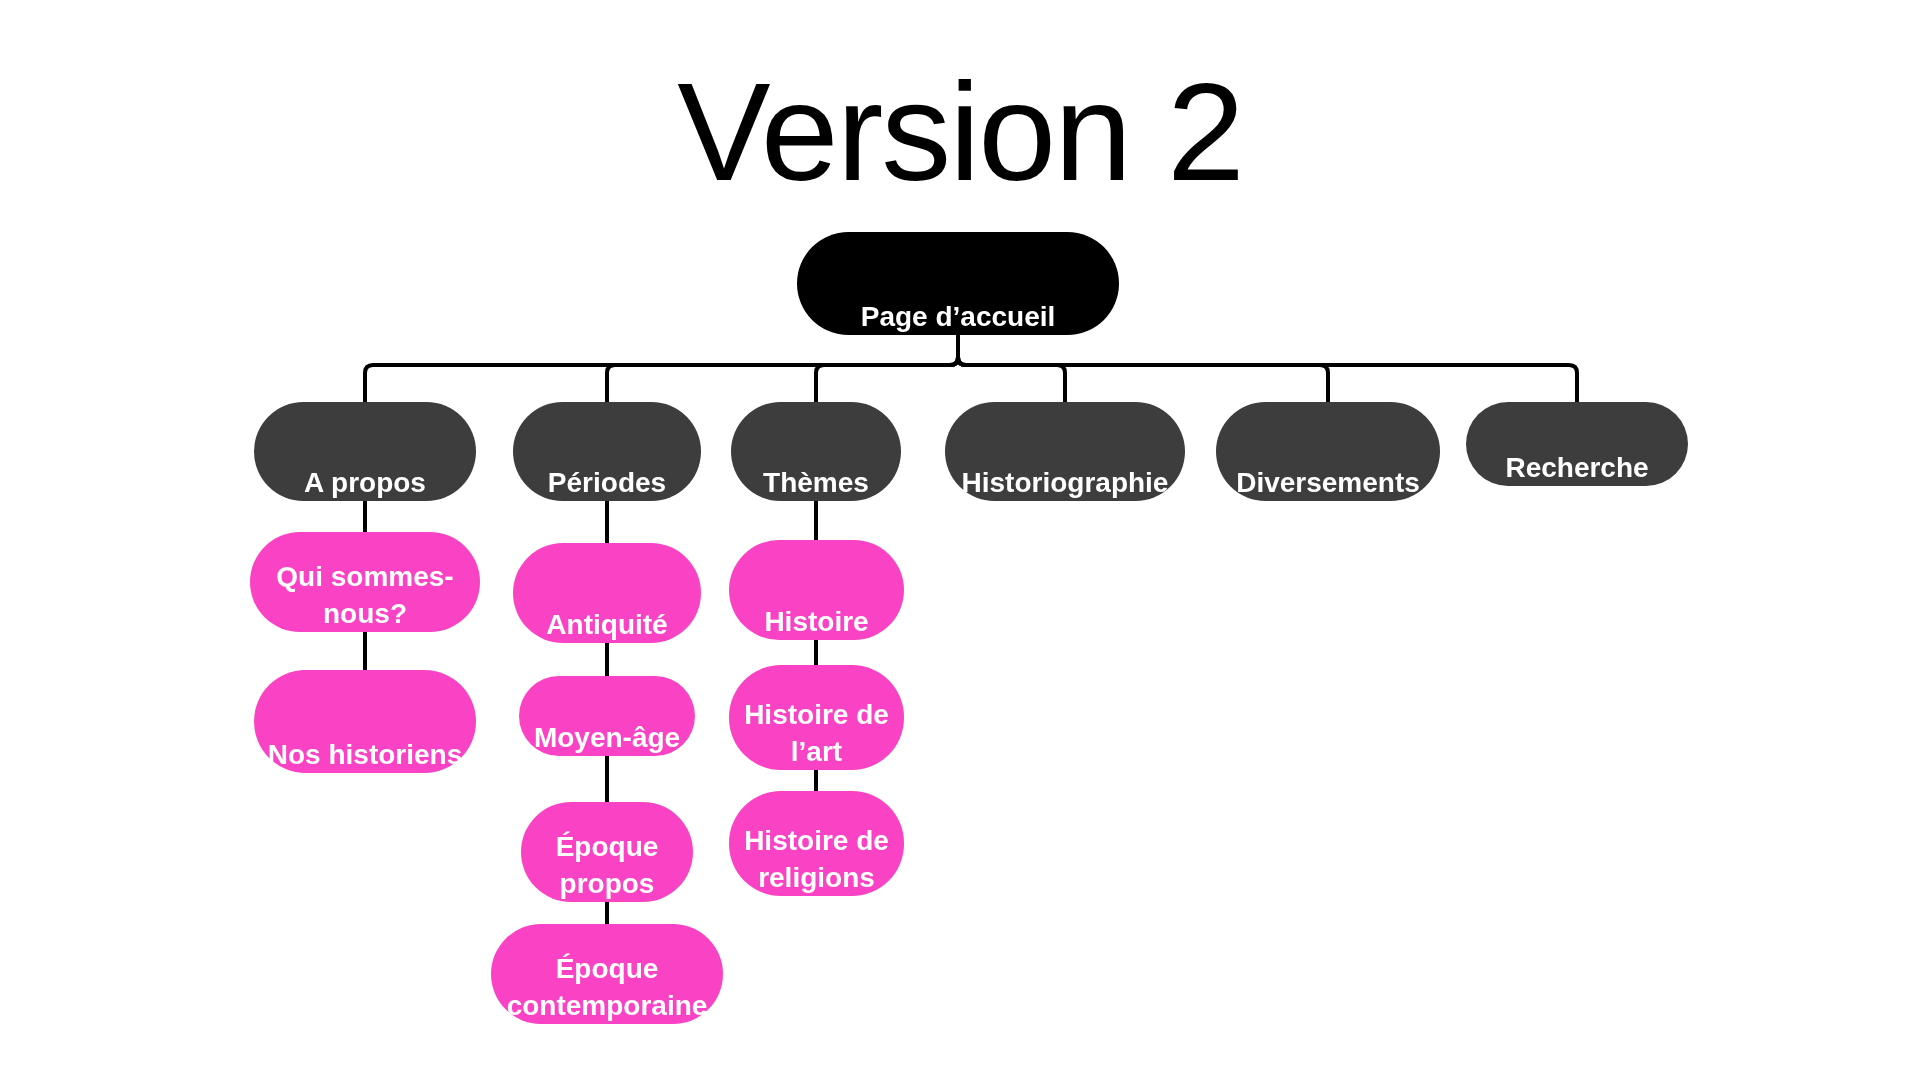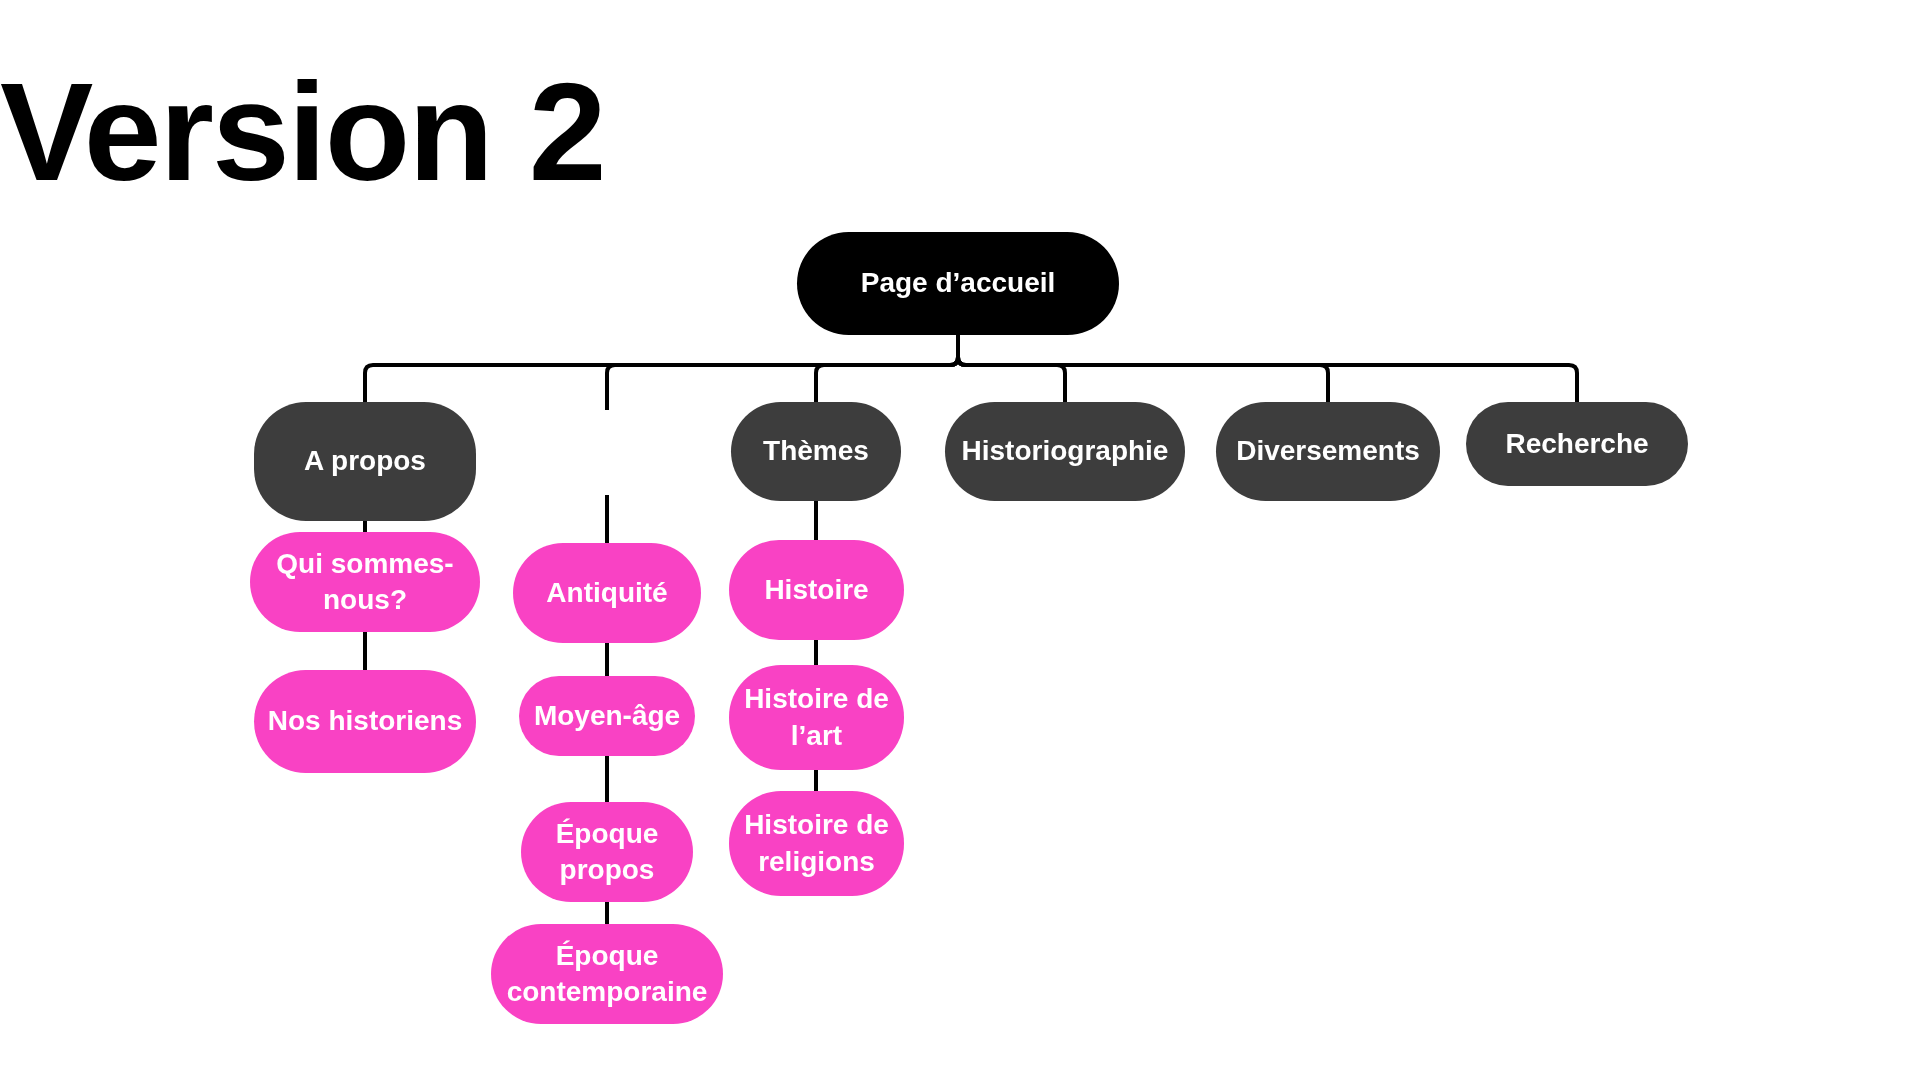--- a/index.html
+++ b/index.html
@@ -9,29 +9,30 @@
   *{margin:0;padding:0;box-sizing:border-box;}
   html,body{width:1920px;height:1080px;overflow:hidden;}
   body{
     background:var(--bg);
     font-family:"Liberation Sans","DejaVu Sans",sans-serif;
     position:relative;
   }
   .canvas{position:absolute;inset:0;width:1920px;height:1080px;}
   h1.diagram-title{
     position:absolute;top:62px;left:0;right:0;
-    font-size:140px;line-height:1;font-weight:700;letter-spacing:-2px;
+    text-align:center;
+    font-size:140px;line-height:1;font-weight:400;letter-spacing:-2px;
     color:var(--title);
     z-index:2;
   }
   svg.connectors{position:absolute;left:0;top:0;z-index:0;}
   svg.connectors path{fill:none;stroke:var(--line);stroke-width:4px;}
   .node{
     position:absolute;z-index:1;
-    display:flex;align-items:center;justify-content:center;
+    display:flex;align-items:flex-end;justify-content:center;
     border-radius:52px;
     color:var(--txt);
     font-weight:700;font-size:28px;line-height:1.3;
     text-align:center;
     padding:0 8px;
     cursor:default;
   }
   .node.root{background:var(--root-bg);}
   .node.l2{background:var(--l2-bg);white-space:nowrap;}
   .node.l3{background:var(--l3-bg);}
@@ -54,22 +55,25 @@
 
     <path d="M365 495 L365 690"></path>
     <path d="M607 495 L607 940"></path>
     <path d="M816 495 L816 810"></path>
   </svg>
 
   <div class="node root" style="left:797px;top:232px;width:322px;height:103px">
     <span>Page d’accueil</span>
   </div>
 
-  <div class="node l2" style="left:254px;top:402px;width:222px;height:119px">
+  <div class="node l2" style="left:254px;top:402px;width:222px;height:99px">
     <span>A propos</span>
+  </div>
+  <div class="node l2" style="left:513px;top:402px;width:188px;height:99px">
+    <span>Périodes</span>
   </div>
   <div class="node l2" style="left:731px;top:402px;width:170px;height:99px">
     <span>Thèmes</span>
   </div>
   <div class="node l2" style="left:945px;top:402px;width:240px;height:99px">
     <span>Historiographie</span>
   </div>
   <div class="node l2" style="left:1216px;top:402px;width:224px;height:99px">
     <span>Diversements</span>
   </div>

